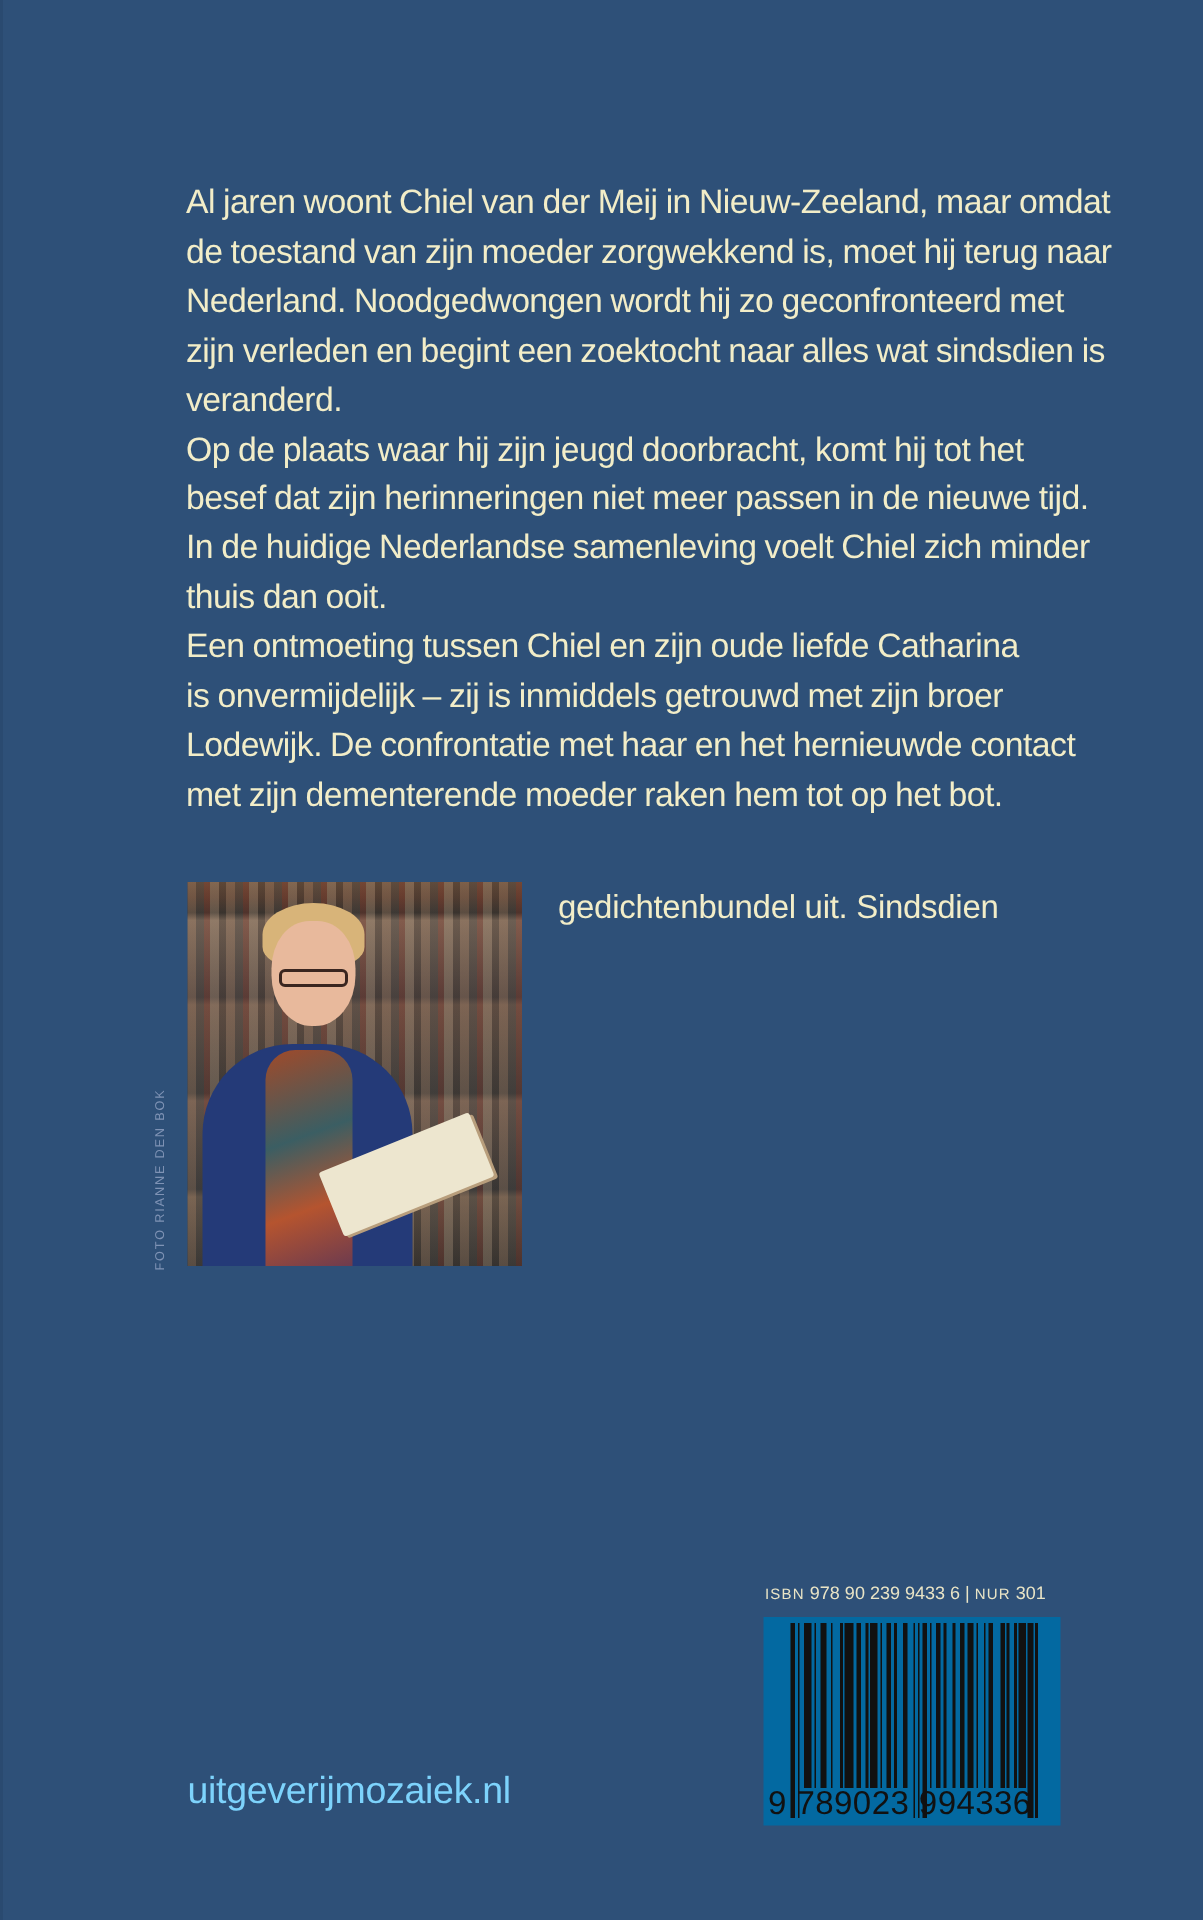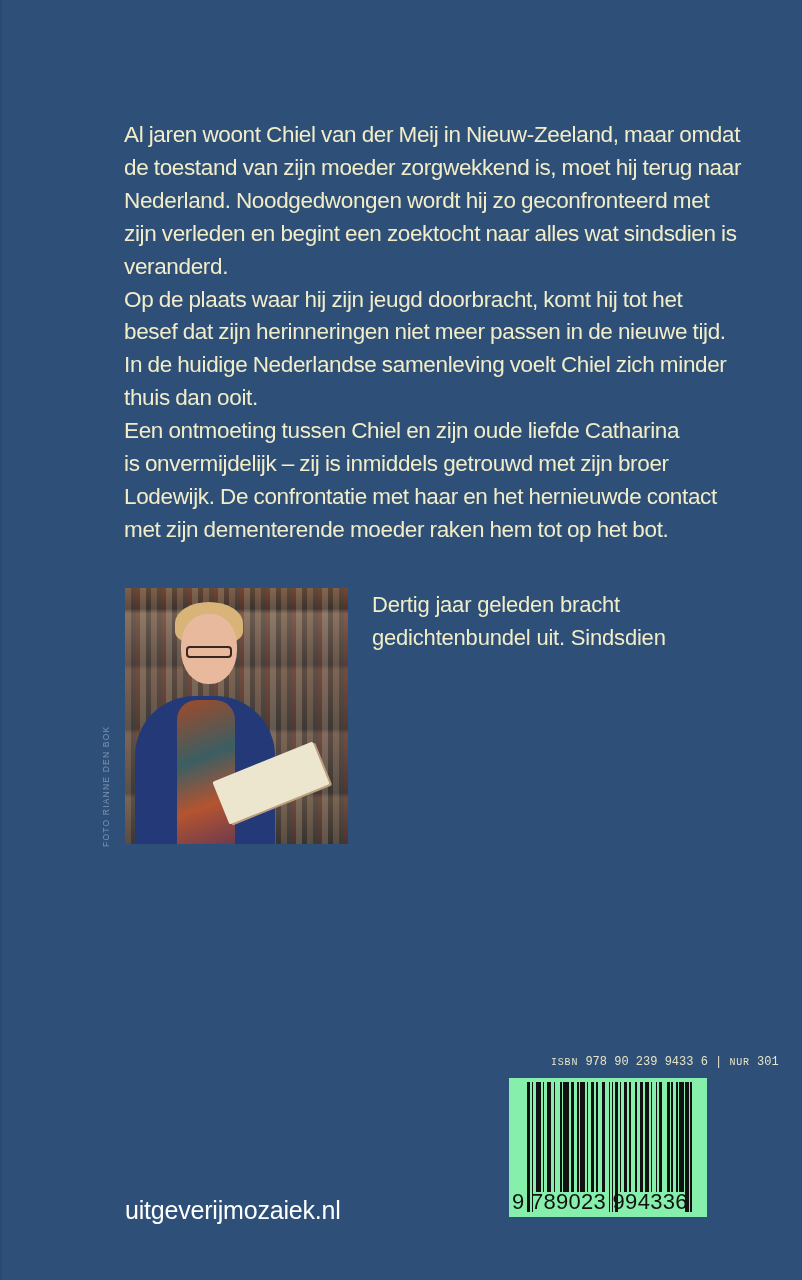--- a/index.html
+++ b/index.html
@@ -64,44 +64,43 @@
     .bio {
       position: absolute; left: 372px; top: 589px; width: 420px;
       font-size: 22px; line-height: 32.6px; letter-spacing: -0.2px;
     }
     .bio p { margin: 0; white-space: nowrap; }
     .bio .ital { font-style: italic; }
     .bio .sc { font-size: 15px; letter-spacing: 1.5px; font-weight: bold; }
     .isbn-line {
       position: absolute; left: 510px; top: 1055px;
       font-size: 12px; color: #e9e4c6; white-space: nowrap;
-      font-family: Liberation Mono, monospace;
-      margin-left: 41px;
+      font-family: Liberation Sans, sans-serif;
     }
     .isbn-line .sc { font-size: 10px; letter-spacing: 0.8px; }
     .barcode {
       position: absolute; left: 509px; top: 1078px; width: 198px; height: 139px;
-      background: #86efac;
+      background: #0369a1;
     }
     .barcode .bars {
       position: absolute; left: 18px; top: 4px; width: 168px; height: 130px;
       display: flex; align-items: flex-start;
     }
     .barcode .bar { height: 110px; background: #111; }
     .barcode .bar.guard { height: 130px; }
     .barcode .gap { height: 110px; }
     .barcode .digits {
       position: absolute; left: 3px; top: 112px; width: 195px;
       font-family: "Liberation Sans", "DejaVu Sans", sans-serif;
       font-size: 22px; color: #111; letter-spacing: 0.3px; white-space: pre;
       line-height: 24px;
     }
     .publisher-url {
       position: absolute; left: 125px; top: 1180px;
-      font-size: 25px; color: #ffffff; letter-spacing: -0.2px; margin-top: 16px;
+      font-size: 25px; color: #7dd3fc; letter-spacing: -0.2px;
     }
   </style>
 </head>
 <body>
 
 <div class="spine-edge"></div>
 
 <div class="blurb">
   <p>Al jaren woont Chiel van der Meij in Nieuw-Zeeland, maar omdat</p>
   <p>de toestand van zijn moeder zorgwekkend is, moet hij terug naar</p>
@@ -124,21 +123,20 @@
   <div class="shelf-books"></div>
   <div class="person-cardigan"></div>
   <div class="person-blouse"></div>
   <div class="person-hair"></div>
   <div class="person-face"></div>
   <div class="person-glasses"></div>
   <div class="book"></div>
 </div>
 
 <div class="bio">
-  <p>Dertig jaar geleden bracht</p>
   <p>gedichtenbundel uit. Sindsdien</p>
 </div>
 
 <div class="isbn-line">
   <span class="sc">ISBN</span>
   <span>978 90 239 9433 6</span>
   <span>|</span>
   <span class="sc">NUR</span>
   <span>301</span>
 </div>

